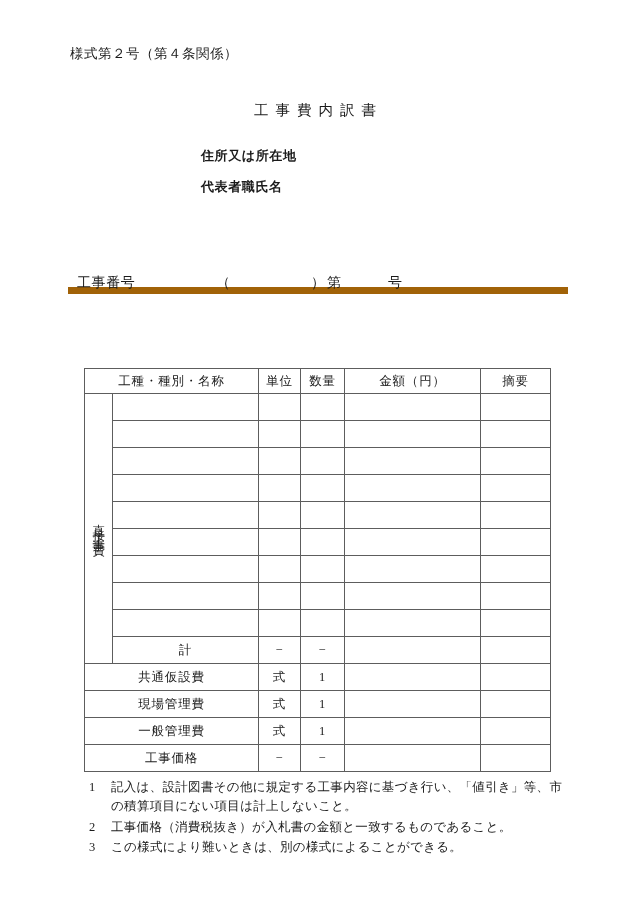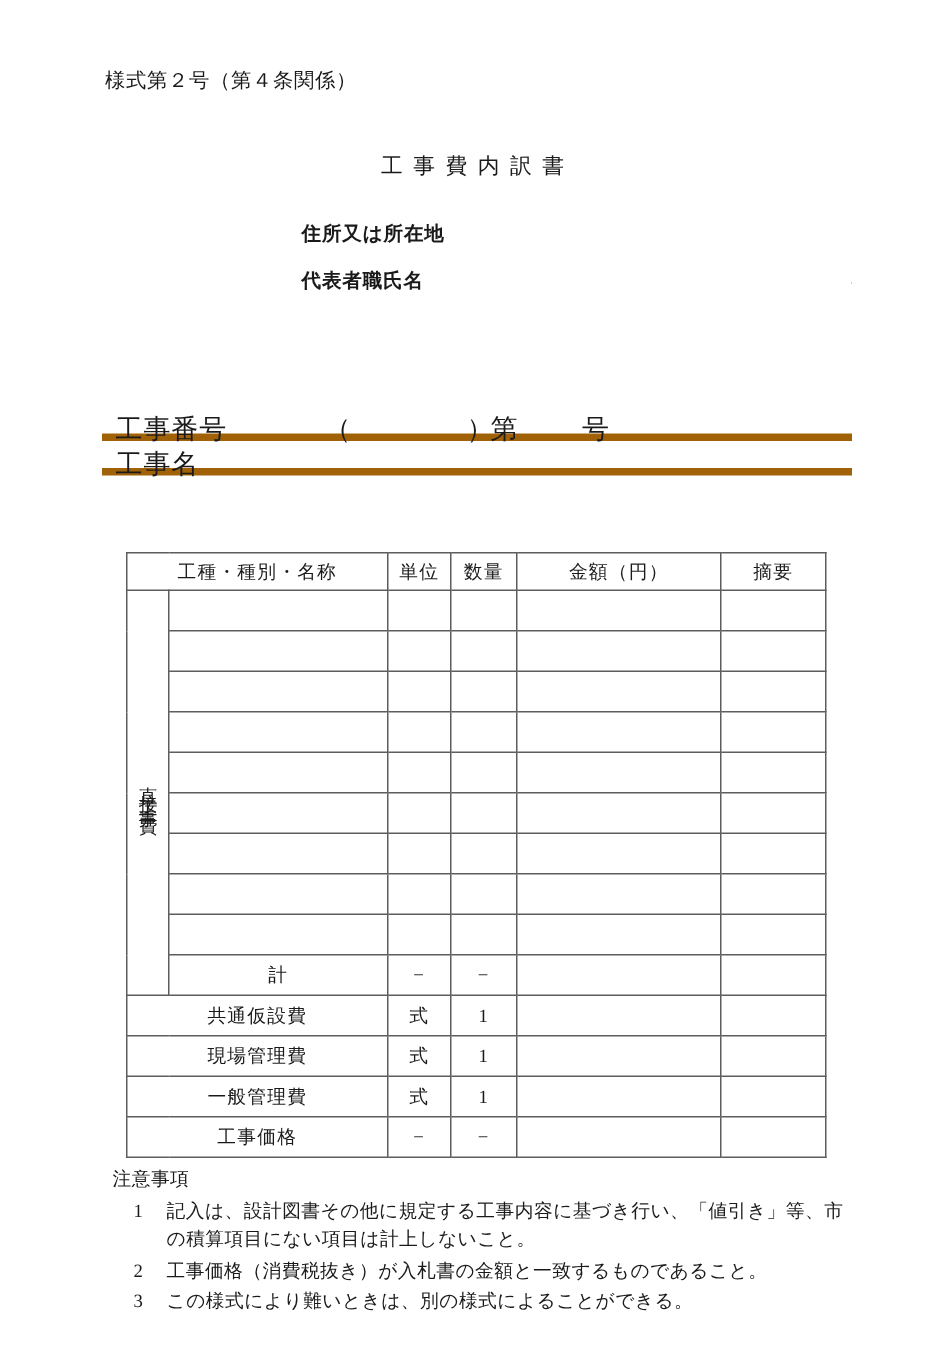--- a/index.html
+++ b/index.html
@@ -71,22 +71,22 @@
 
   
   .info-block {
     position: absolute;
     left: 68px;
     top: 271px;
     width: 544px;
   }
   .info-row {
     height: 23px;
-    border-bottom: 5px solid #a16207;
-    font-size: 18px;
+    border-bottom: 7px solid #a16207;
+    font-size: 14px;
     letter-spacing: 0.6px;
     white-space: nowrap;
     position: relative;
     padding-top: 3px;
     box-sizing: border-box;
   }
   .info-row .lbl { position: absolute; left: 9px; top: 3px; }
   .info-row .paren-open { position: absolute; left: 148px; top: 3px; }
   .info-row .paren-close { position: absolute; left: 243px; top: 3px; }
   .info-row .dai { position: absolute; left: 259px; top: 3px; }
@@ -179,23 +179,20 @@
     </div>
   </div>
 
   <div class="info-block">
     <div class="info-row">
       <span class="lbl">工事番号</span>
       <span class="paren-open">（</span>
       <span class="paren-close">）</span>
       <span class="dai">第</span>
       <span class="gou">号</span>
-    </div>
-    <div class="info-row">
-      <span class="lbl">工事名</span>
     </div>
   </div>
 
   <table class="cost-table">
     <colgroup>
       <col class="col-vert">
       <col class="col-name">
       <col class="col-unit">
       <col class="col-qty">
       <col class="col-amount">
@@ -307,21 +304,20 @@
           <td colspan="2">工事価格</td>
           <td>−</td>
           <td>−</td>
           <td>&nbsp;</td>
           <td>&nbsp;</td>
         </tr>
       </tbody>
   </table>
 
   <div class="notes">
-    <div class="notes-heading">注意事項</div>
     <div id="notes-list">
         <div class="note-item">
           <span class="note-num">1</span>
           <span class="note-text">記入は、設計図書その他に規定する工事内容に基づき行い、「値引き」等、市の積算項目にない項目は計上しないこと。</span>
         </div>
         <div class="note-item">
           <span class="note-num">2</span>
           <span class="note-text">工事価格（消費税抜き）が入札書の金額と一致するものであること。</span>
         </div>
         <div class="note-item">

